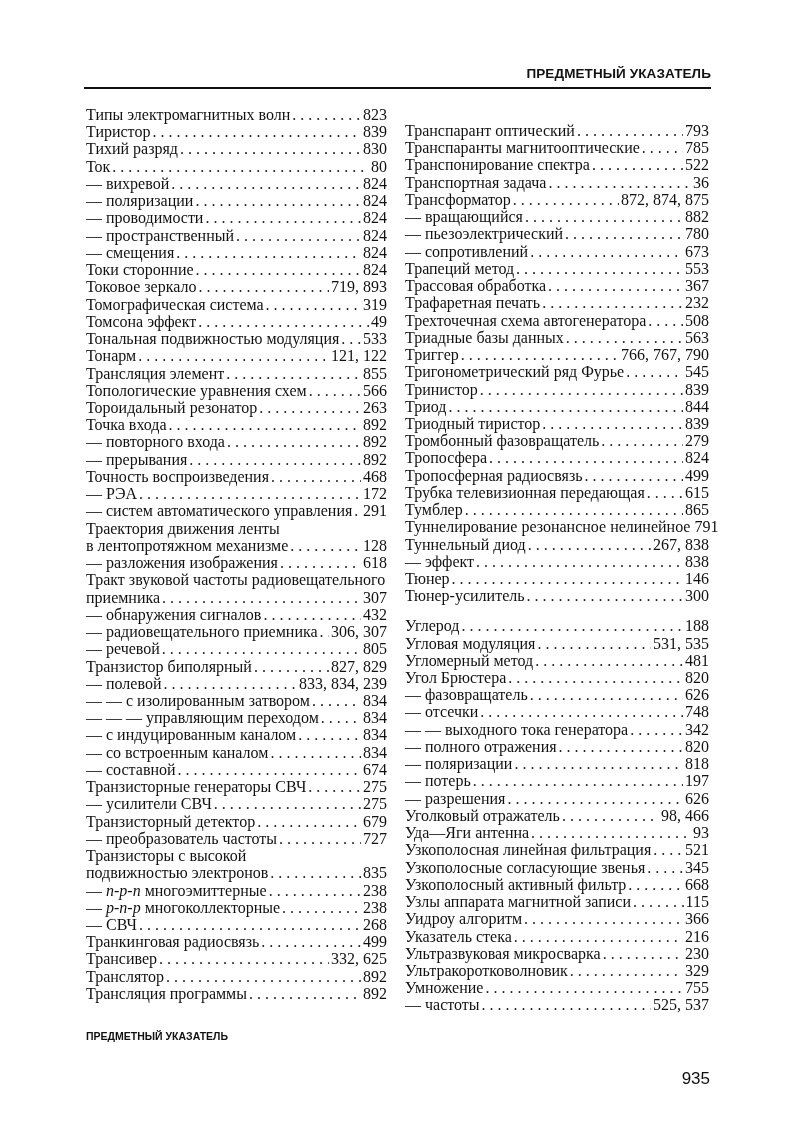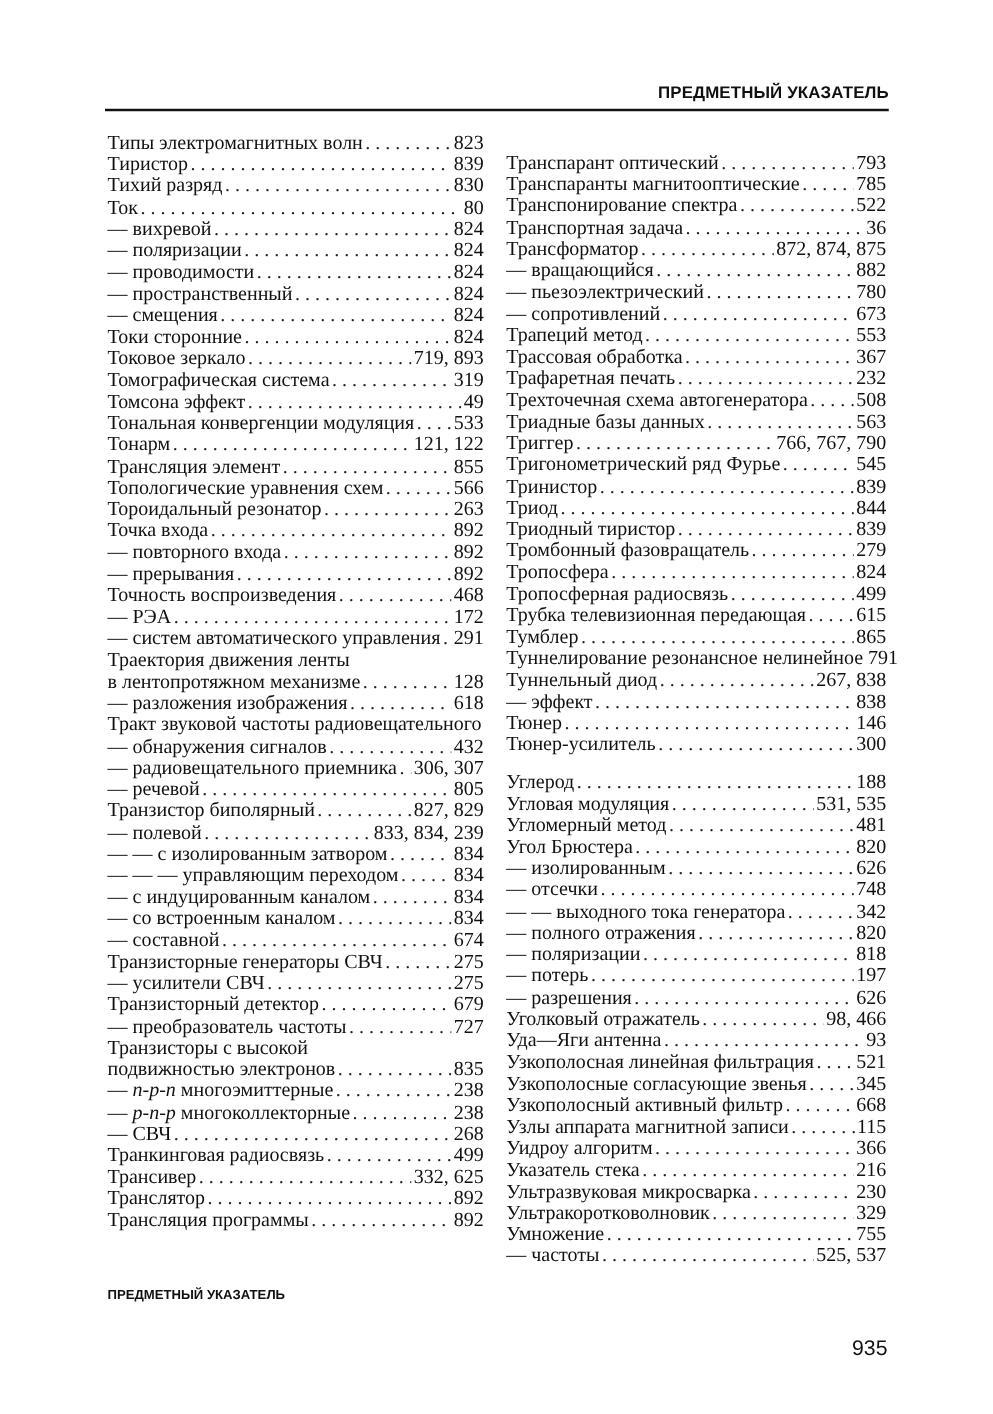--- a/index.html
+++ b/index.html
@@ -105,21 +105,21 @@
       <span class="term">Томографическая система</span>
       <span class="dots"></span>
       <span class="pages">319</span>
     </div>
     <div class="entry">
       <span class="term">Томсона эффект</span>
       <span class="dots"></span>
       <span class="pages">49</span>
     </div>
     <div class="entry">
-      <span class="term">Тональная конвергенции модуляция</span>
+      <span class="term">Тональная подвижностью модуляция</span>
       <span class="dots"></span>
       <span class="pages">533</span>
     </div>
     <div class="entry">
       <span class="term">Тонарм</span>
       <span class="dots"></span>
       <span class="pages">121, 122</span>
     </div>
     <div class="entry">
       <span class="term">Трансляция элемент</span>
@@ -176,20 +176,25 @@
     </div>
     <div class="entry">
       <span class="term">— разложения изображения</span>
       <span class="dots"></span>
       <span class="pages">618</span>
     </div>
     <div class="entry nopage">
       <span class="term">Тракт звуковой частоты радиовещательного</span>
     </div>
     <div class="entry">
+      <span class="term">приемника</span>
+      <span class="dots"></span>
+      <span class="pages">307</span>
+    </div>
+    <div class="entry">
       <span class="term">— обнаружения сигналов</span>
       <span class="dots"></span>
       <span class="pages">432</span>
     </div>
     <div class="entry">
       <span class="term">— радиовещательного приемника</span>
       <span class="dots"></span>
       <span class="pages">306, 307</span>
     </div>
     <div class="entry">
@@ -452,21 +457,21 @@
       <span class="term">Угломерный метод</span>
       <span class="dots"></span>
       <span class="pages">481</span>
     </div>
     <div class="entry">
       <span class="term">Угол Брюстера</span>
       <span class="dots"></span>
       <span class="pages">820</span>
     </div>
     <div class="entry">
-      <span class="term">— изолированным</span>
+      <span class="term">— фазовращатель</span>
       <span class="dots"></span>
       <span class="pages">626</span>
     </div>
     <div class="entry">
       <span class="term">— отсечки</span>
       <span class="dots"></span>
       <span class="pages">748</span>
     </div>
     <div class="entry">
       <span class="term">— — выходного тока генератора</span>

